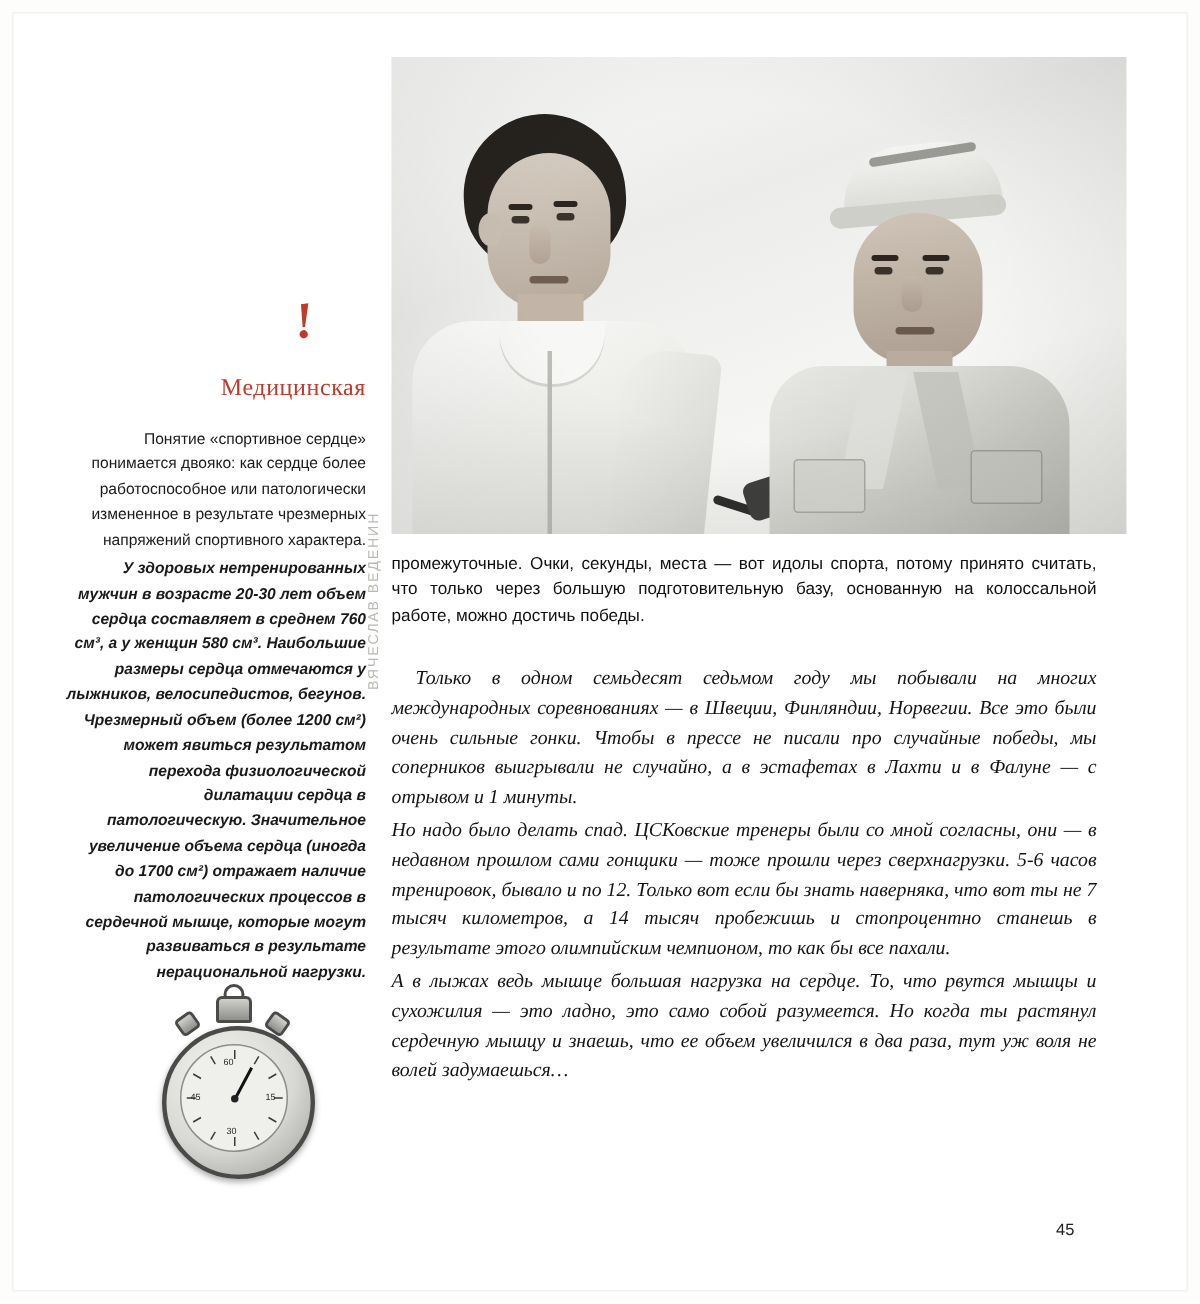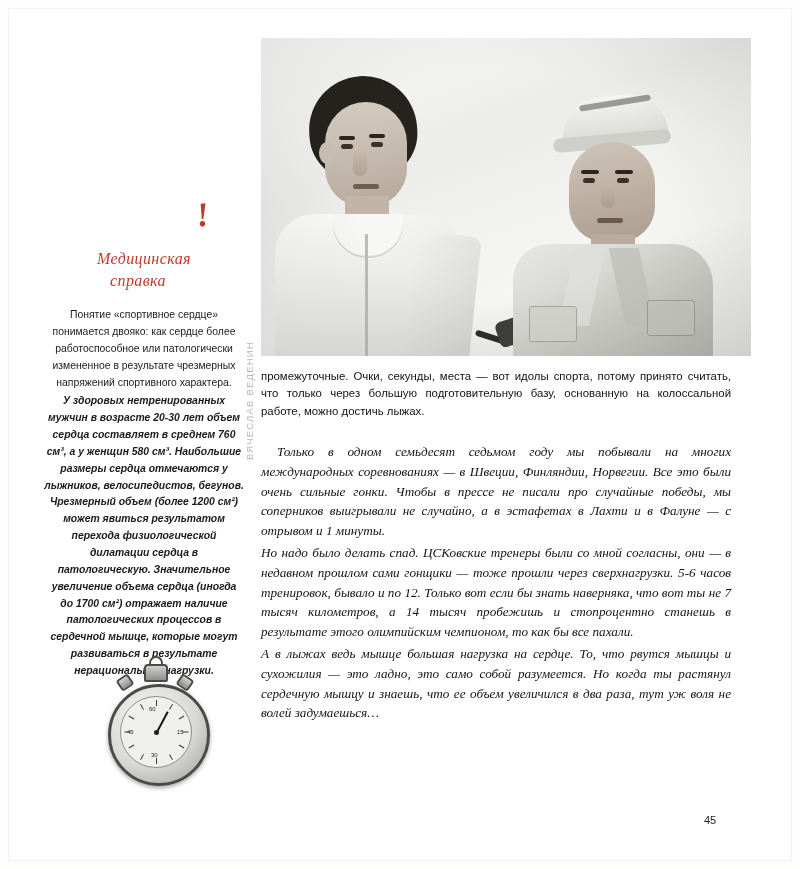--- a/index.html
+++ b/index.html
@@ -43,41 +43,39 @@
     font-weight: bold;
     font-style: italic;
     line-height: 1;
     margin-left: 152px;
     transform: rotate(-8deg);
     display: inline-block;
   }
   .sidebar-title {
     color: #c0392b;
     font-family: "Liberation Serif", serif;
-    font-style: italic;
     font-size: 16px;
     line-height: 1.35;
-    text-align: center;
+    text-align: right;
     margin-top: 16px;
     letter-spacing: .4px;
   }
   .sidebar-title .l2 {
     display: block;
     margin-right: 12px;
   }
   .sidebar-body {
     margin-top: 16px;
     font-size: 10.4px;
     line-height: 1.62;
     color: #1a1a1a;
     text-align: right;
   }
   .sidebar-body p {
     margin: 0 0 2px 0;
-    text-align: center;
   }
   .sidebar-body .ital {
     font-style: italic;
     font-weight: bold;
   }
 
   
   .stopwatch {
     position: absolute;
     left: 92px;
@@ -409,21 +407,20 @@
 </head>
 <body>
 
 <div class="page">
   <div class="page-inner">
 
     <div class="sidebar">
       <div class="excl-mark">!</div>
       <div class="sidebar-title">
         <span>Медицинская</span>
-        <span class="l2">справка</span>
       </div>
       <div class="sidebar-body">
         <p>Понятие «спортивное сердце» понимается двояко: как сердце более работоспособное или патологически измененное в результате чрезмерных напряжений спортивного характера.</p>
         <p class="ital">У здоровых нетренированных мужчин в возрасте 20-30 лет объем сердца составляет в среднем 760 см³, а у женщин 580 см³. Наибольшие размеры сердца отмечаются у лыжников, велосипедистов, бегунов. Чрезмерный объем (более 1200 см²) может явиться результатом перехода физиологической дилатации сердца в патологическую. Значительное увеличение объема сердца (иногда до 1700 см²) отражает наличие патологических процессов в сердечной мышце, которые могут развиваться в результате нерациональной нагрузки.</p>
       </div>
     </div>
 
     <div class="stopwatch">
       <div class="sw-ring"></div>
       <div class="sw-crown"></div>
@@ -492,21 +489,21 @@
       <div class="m2-lapel-r"></div>
       <div class="m2-pocket"></div>
       <div class="m2-pocket2"></div>
 
       <div class="ph-vign"></div>
     </div>
 
     <div class="vert-caption">ВЯЧЕСЛАВ ВЕДЕНИН</div>
 
     <div class="col">
-      <p class="para-intro">промежуточные. Очки, секунды, места — вот идолы спорта, потому принято считать, что только через большую подготовительную базу, основанную на колоссальной работе, можно достичь лыжах.</p>
+      <p class="para-intro">промежуточные. Очки, секунды, места — вот идолы спорта, потому принято считать, что только через большую подготовительную базу, основанную на колоссальной работе, можно достичь победы.</p>
       <div class="body-italic">
         <p class="indent">Только в одном семьдесят седьмом году мы побывали на многих международных соревнованиях — в Швеции, Финляндии, Норвегии. Все это были очень сильные гонки. Чтобы в прессе не писали про случайные победы, мы соперников выигрывали не случайно, а в эстафетах в Лахти и в Фалуне — с отрывом и 1 минуты.</p>
         <p>Но надо было делать спад. ЦСКовские тренеры были со мной согласны, они  — в недавном прошлом сами гонщики — тоже прошли через сверхнагрузки.  5-6 часов тренировок, бывало и по 12. Только вот если бы знать наверняка, что вот ты не 7 тысяч километров, а 14 тысяч пробежишь и стопроцентно станешь в результате этого олимпийским чемпионом, то как бы все пахали.</p>
         <p>А в лыжах ведь мышце большая нагрузка на сердце. То, что рвутся мышцы и сухожилия — это ладно, это само собой разумеется. Но когда ты растянул сердечную мышцу и знаешь, что ее объем увеличился в два раза, тут уж воля не волей задумаешься…</p>
       </div>
     </div>
 
     <div class="page-no">45</div>
 
   </div>

